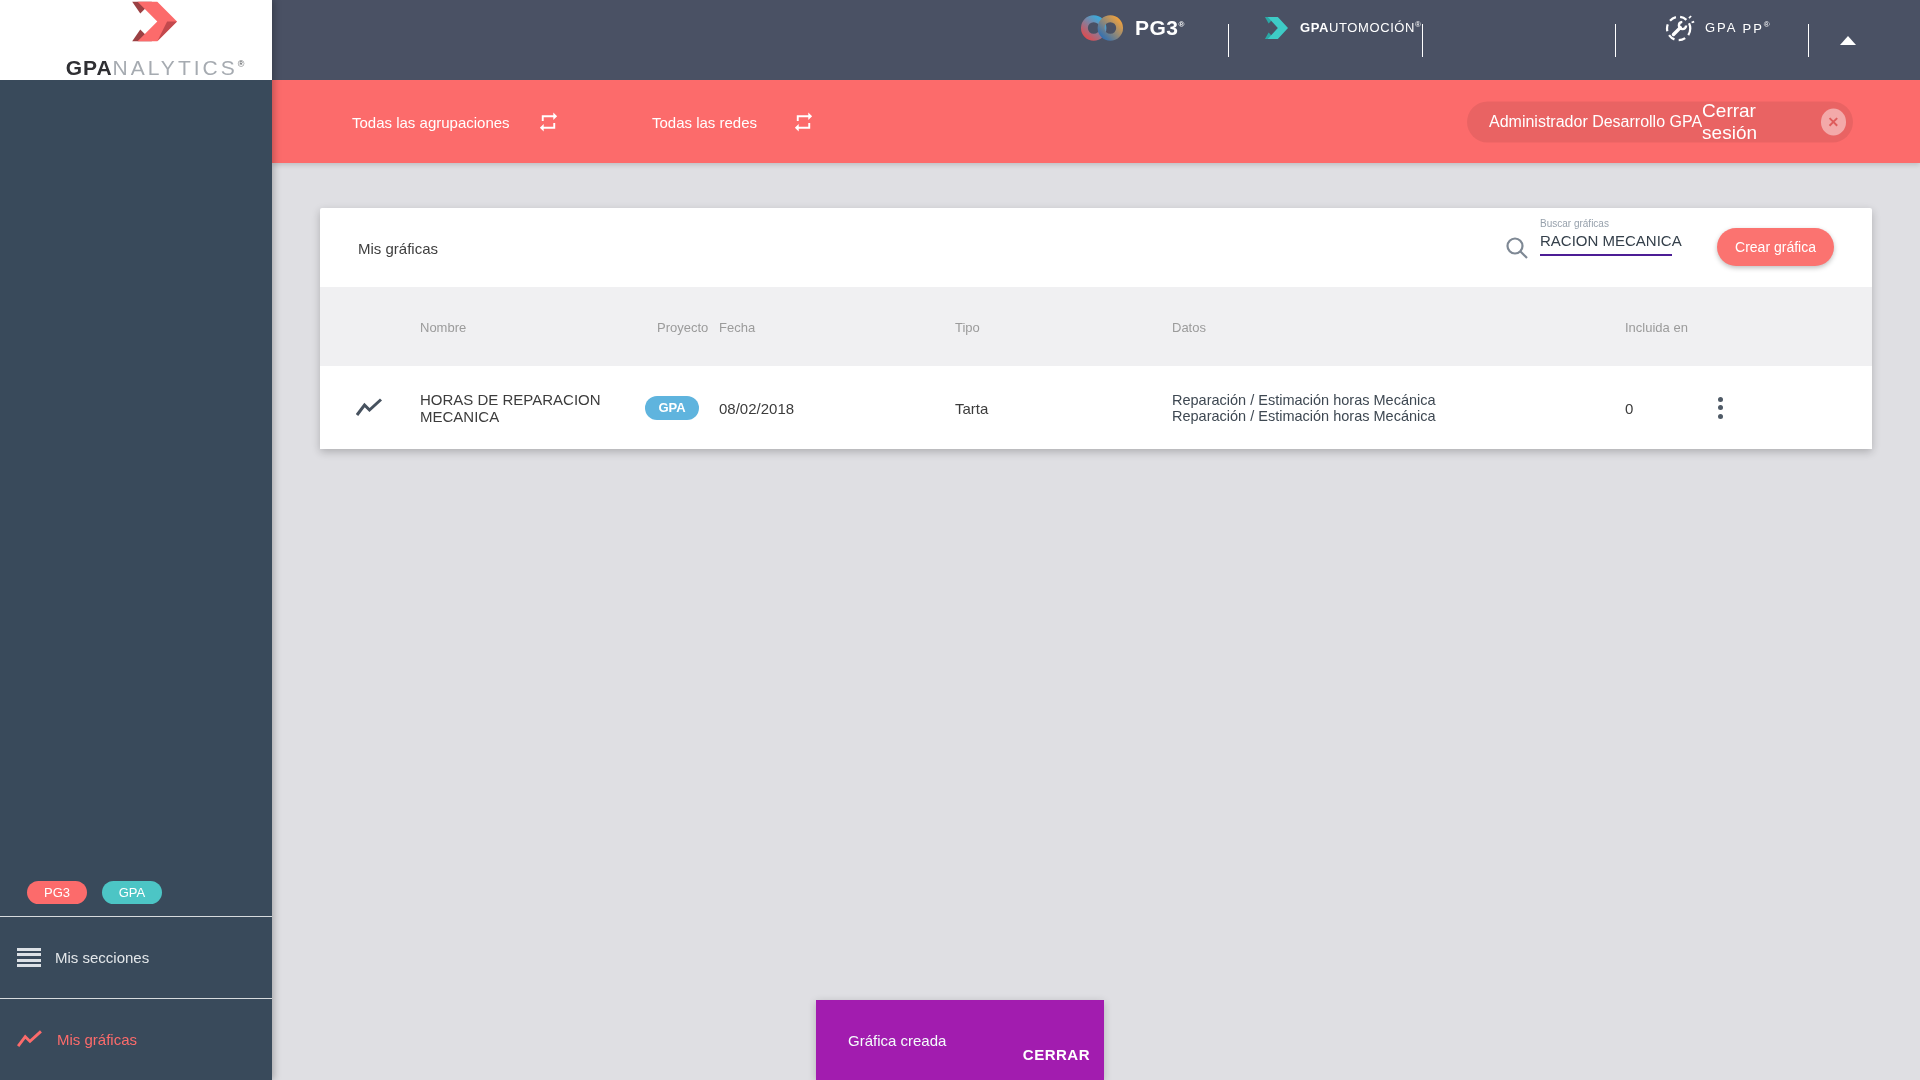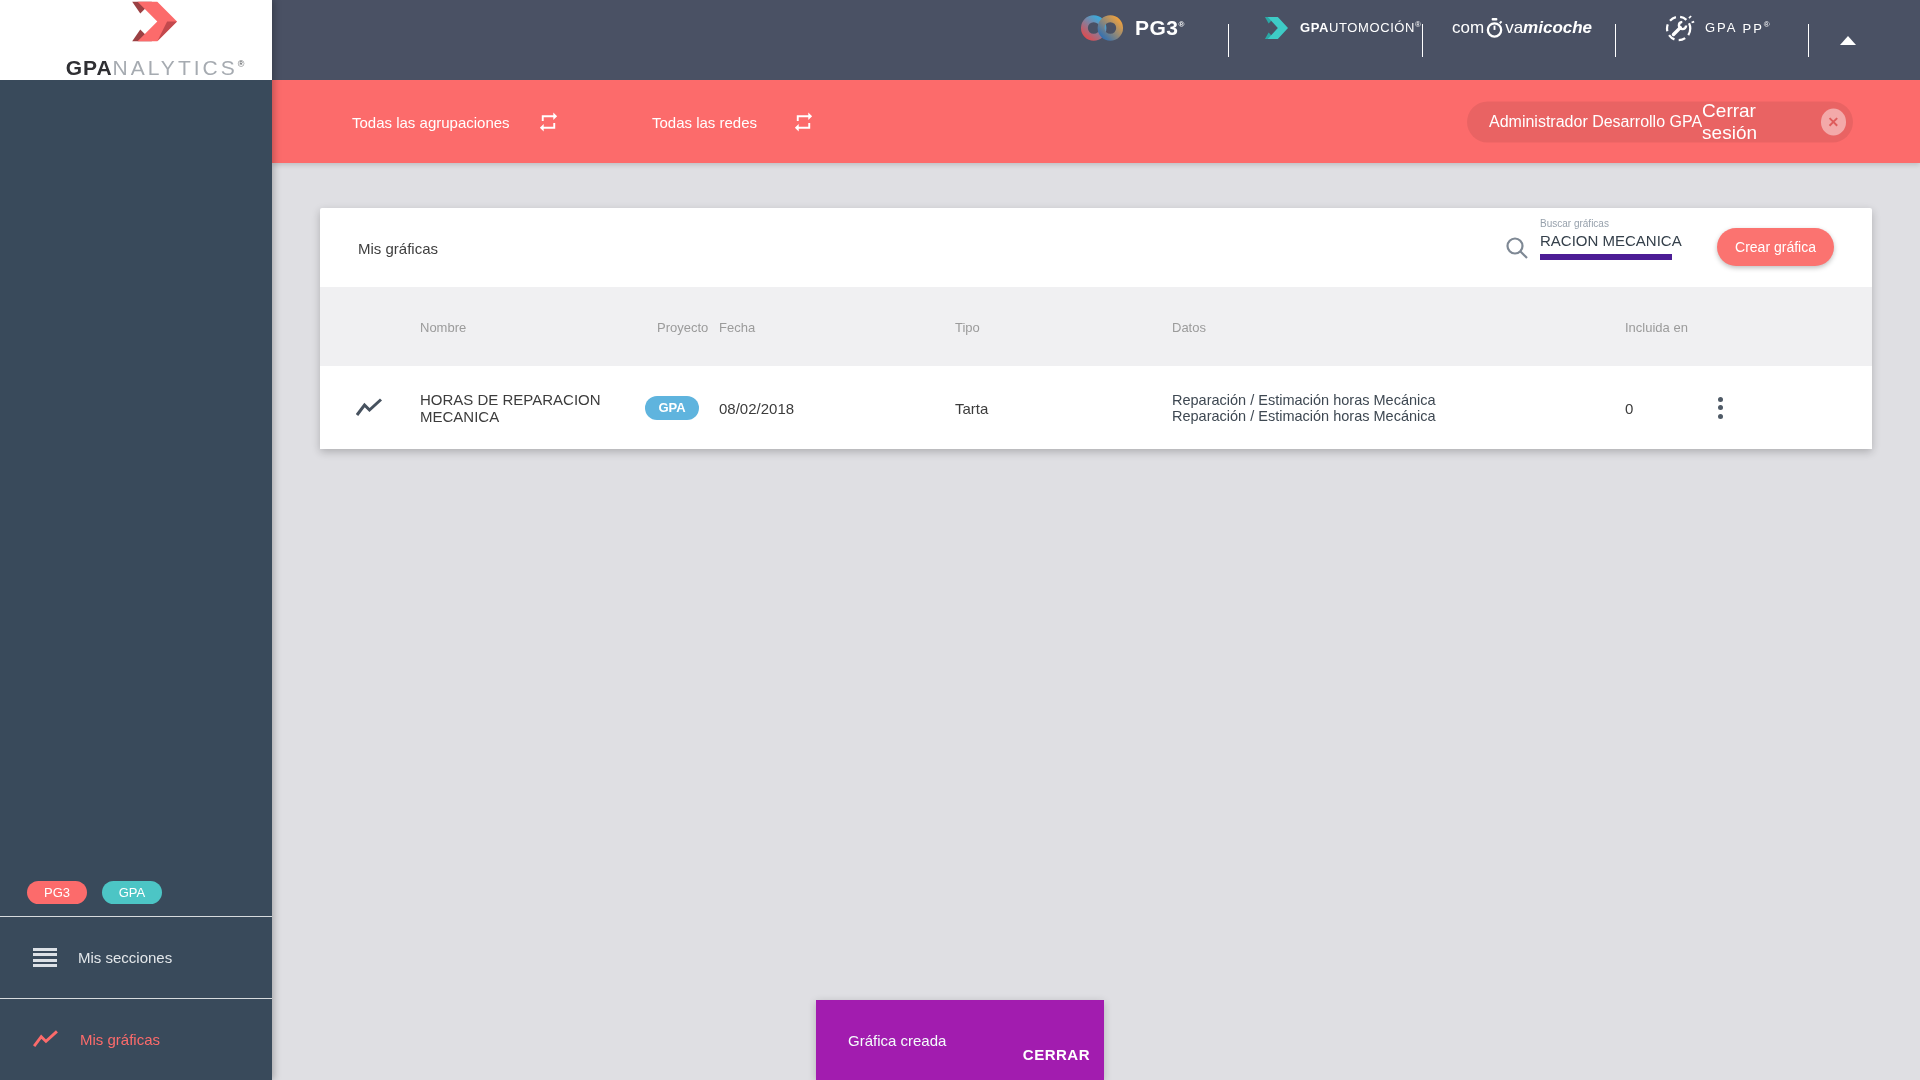--- a/index.html
+++ b/index.html
@@ -55,36 +55,36 @@
   .brand-text .b1 { color:#2F2F33; font-weight:bold; letter-spacing:1px; }
   .brand-text .b2 { color:#A6ABB1; letter-spacing:3px; }
   .brand-text sup { font-size:9px; color:#55585C; }
   .sidebar-bottom { position:absolute; bottom:0; left:0; width:100%; }
   .badges { height:47px; display:flex; align-items:center; padding-left:27px; gap:15px; }
   .badge-pill { width:60px; height:23px; border-radius:12px; color:#fff; font-size:13px;
     display:flex; align-items:center; justify-content:center; cursor:pointer; }
   .badge-pg3 { background:#FC6B6B; }
   .badge-gpa-side { background:#4CC5C5; }
   .sdivider { height:1px; background:rgba(255,255,255,0.8); }
-  .side-item { height:81px; display:flex; align-items:center; padding-left:33px; gap:21px;
+  .side-item { height:81px; display:flex; align-items:center; padding-left:17px; gap:14px;
     color:#E3E7EA; font-size:15px; cursor:pointer; }
   .side-item.active { color:#FC6B6B; }
   .burger { display:flex; flex-direction:column; gap:2.5px; width:24px; }
   .burger i { display:block; height:3px; background:#DCE1E6; }
   
   .card {
     position:absolute; left:320px; top:208px; width:1552px; height:241px;
     background:#fff; border-radius:2px; box-shadow:0 3px 9px rgba(0,0,0,0.22); z-index:1;
   }
   .card-head { position:relative; height:79px; }
   .card-title { position:absolute; left:38px; top:50%; transform:translateY(-50%); font-size:15px; color:#3F3F3F; }
   .search-icon { position:absolute; left:1184px; top:27px; cursor:pointer; }
   .search-field { position:absolute; left:1220px; top:10px; width:132px; cursor:text; }
   .search-label { font-size:10px; color:#97A1AC; display:block; margin-bottom:3px; }
-  .search-value { font-size:15px; color:#35404B; border-bottom:6px solid #4c1d95; padding-bottom:5px;
+  .search-value { font-size:15px; color:#35404B; border-bottom:2px solid #4c1d95; padding-bottom:5px;
     display:flex; align-items:center; white-space:nowrap; }
   .caret { display:inline-block; width:1.5px; height:17px; background:#35404B; margin-left:1px; }
   .create-btn {
     position:absolute; left:1397px; top:20px; width:117px; height:38px; border:none; border-radius:19px;
     background:#FB7370; color:#fff; font-size:14px; font-family:inherit;
     display:flex; align-items:center; justify-content:center; cursor:pointer;
     box-shadow:0 2px 5px rgba(0,0,0,0.25);
   }
   .thead { position:absolute; left:0; right:0; top:79px; height:79px; background:#F0F0F2; }
   .th { position:absolute; top:50%; transform:translateY(-50%); font-size:13px; color:#9B9B9B; }
@@ -136,33 +136,20 @@
   <div class="tgroup" style="left:990px">
     <svg width="28" height="24" viewBox="0 0 30 26">
       <polygon points="3,1 14,1 7,8" fill="#2AA7A5"></polygon>
       <polygon points="3,25 14,25 7,18" fill="#2AA7A5"></polygon>
       <polygon points="6,1 17,1 28,13 17,25 6,25 17,13" fill="#3ECBC6"></polygon>
     </svg>
     <span class="auto-text"><b>GPA</b><span>UTOMOCIÓN</span><sup>®</sup></span>
   </div>
   <div class="tsep" style="left:1150px"></div>
 
-  <div class="tgroup" style="left:1180px">
-    <span class="coche-text">
-      <span>com</span>
-      <svg width="19" height="21" viewBox="0 0 20 22" style="margin:0 1px">
-        <rect x="7" y="0" width="6" height="2.6" rx="1" fill="#fff"></rect>
-        <line x1="15.5" y1="5.5" x2="17.5" y2="3.5" stroke="#fff" stroke-width="2"></line>
-        <circle cx="10" cy="12.5" r="7" fill="none" stroke="#fff" stroke-width="2.4"></circle>
-        <line x1="10" y1="12.5" x2="10" y2="8" stroke="#fff" stroke-width="2"></line>
-      </svg>
-      <span>va</span>
-        <span class="it">micoche</span>
-    </span>
-  </div>
   <div class="tsep" style="left:1343px"></div>
 
   <div class="tgroup" style="left:1392px">
     <svg width="31" height="31" viewBox="0 0 36 36">
       <circle cx="17" cy="18" r="13.5" fill="none" stroke="#fff" stroke-width="2.6" stroke-dasharray="8 5"></circle>
       <line x1="11" y1="25" x2="19" y2="17" stroke="#fff" stroke-width="4" stroke-linecap="round"></line>
       <circle cx="21.5" cy="14.5" r="4.2" fill="none" stroke="#fff" stroke-width="2.8" stroke-dasharray="19 7"></circle>
       <line x1="29" y1="6" x2="31.5" y2="3.5" stroke="#fff" stroke-width="2"></line>
       <line x1="32" y1="11" x2="35" y2="10" stroke="#fff" stroke-width="2"></line>
     </svg>

